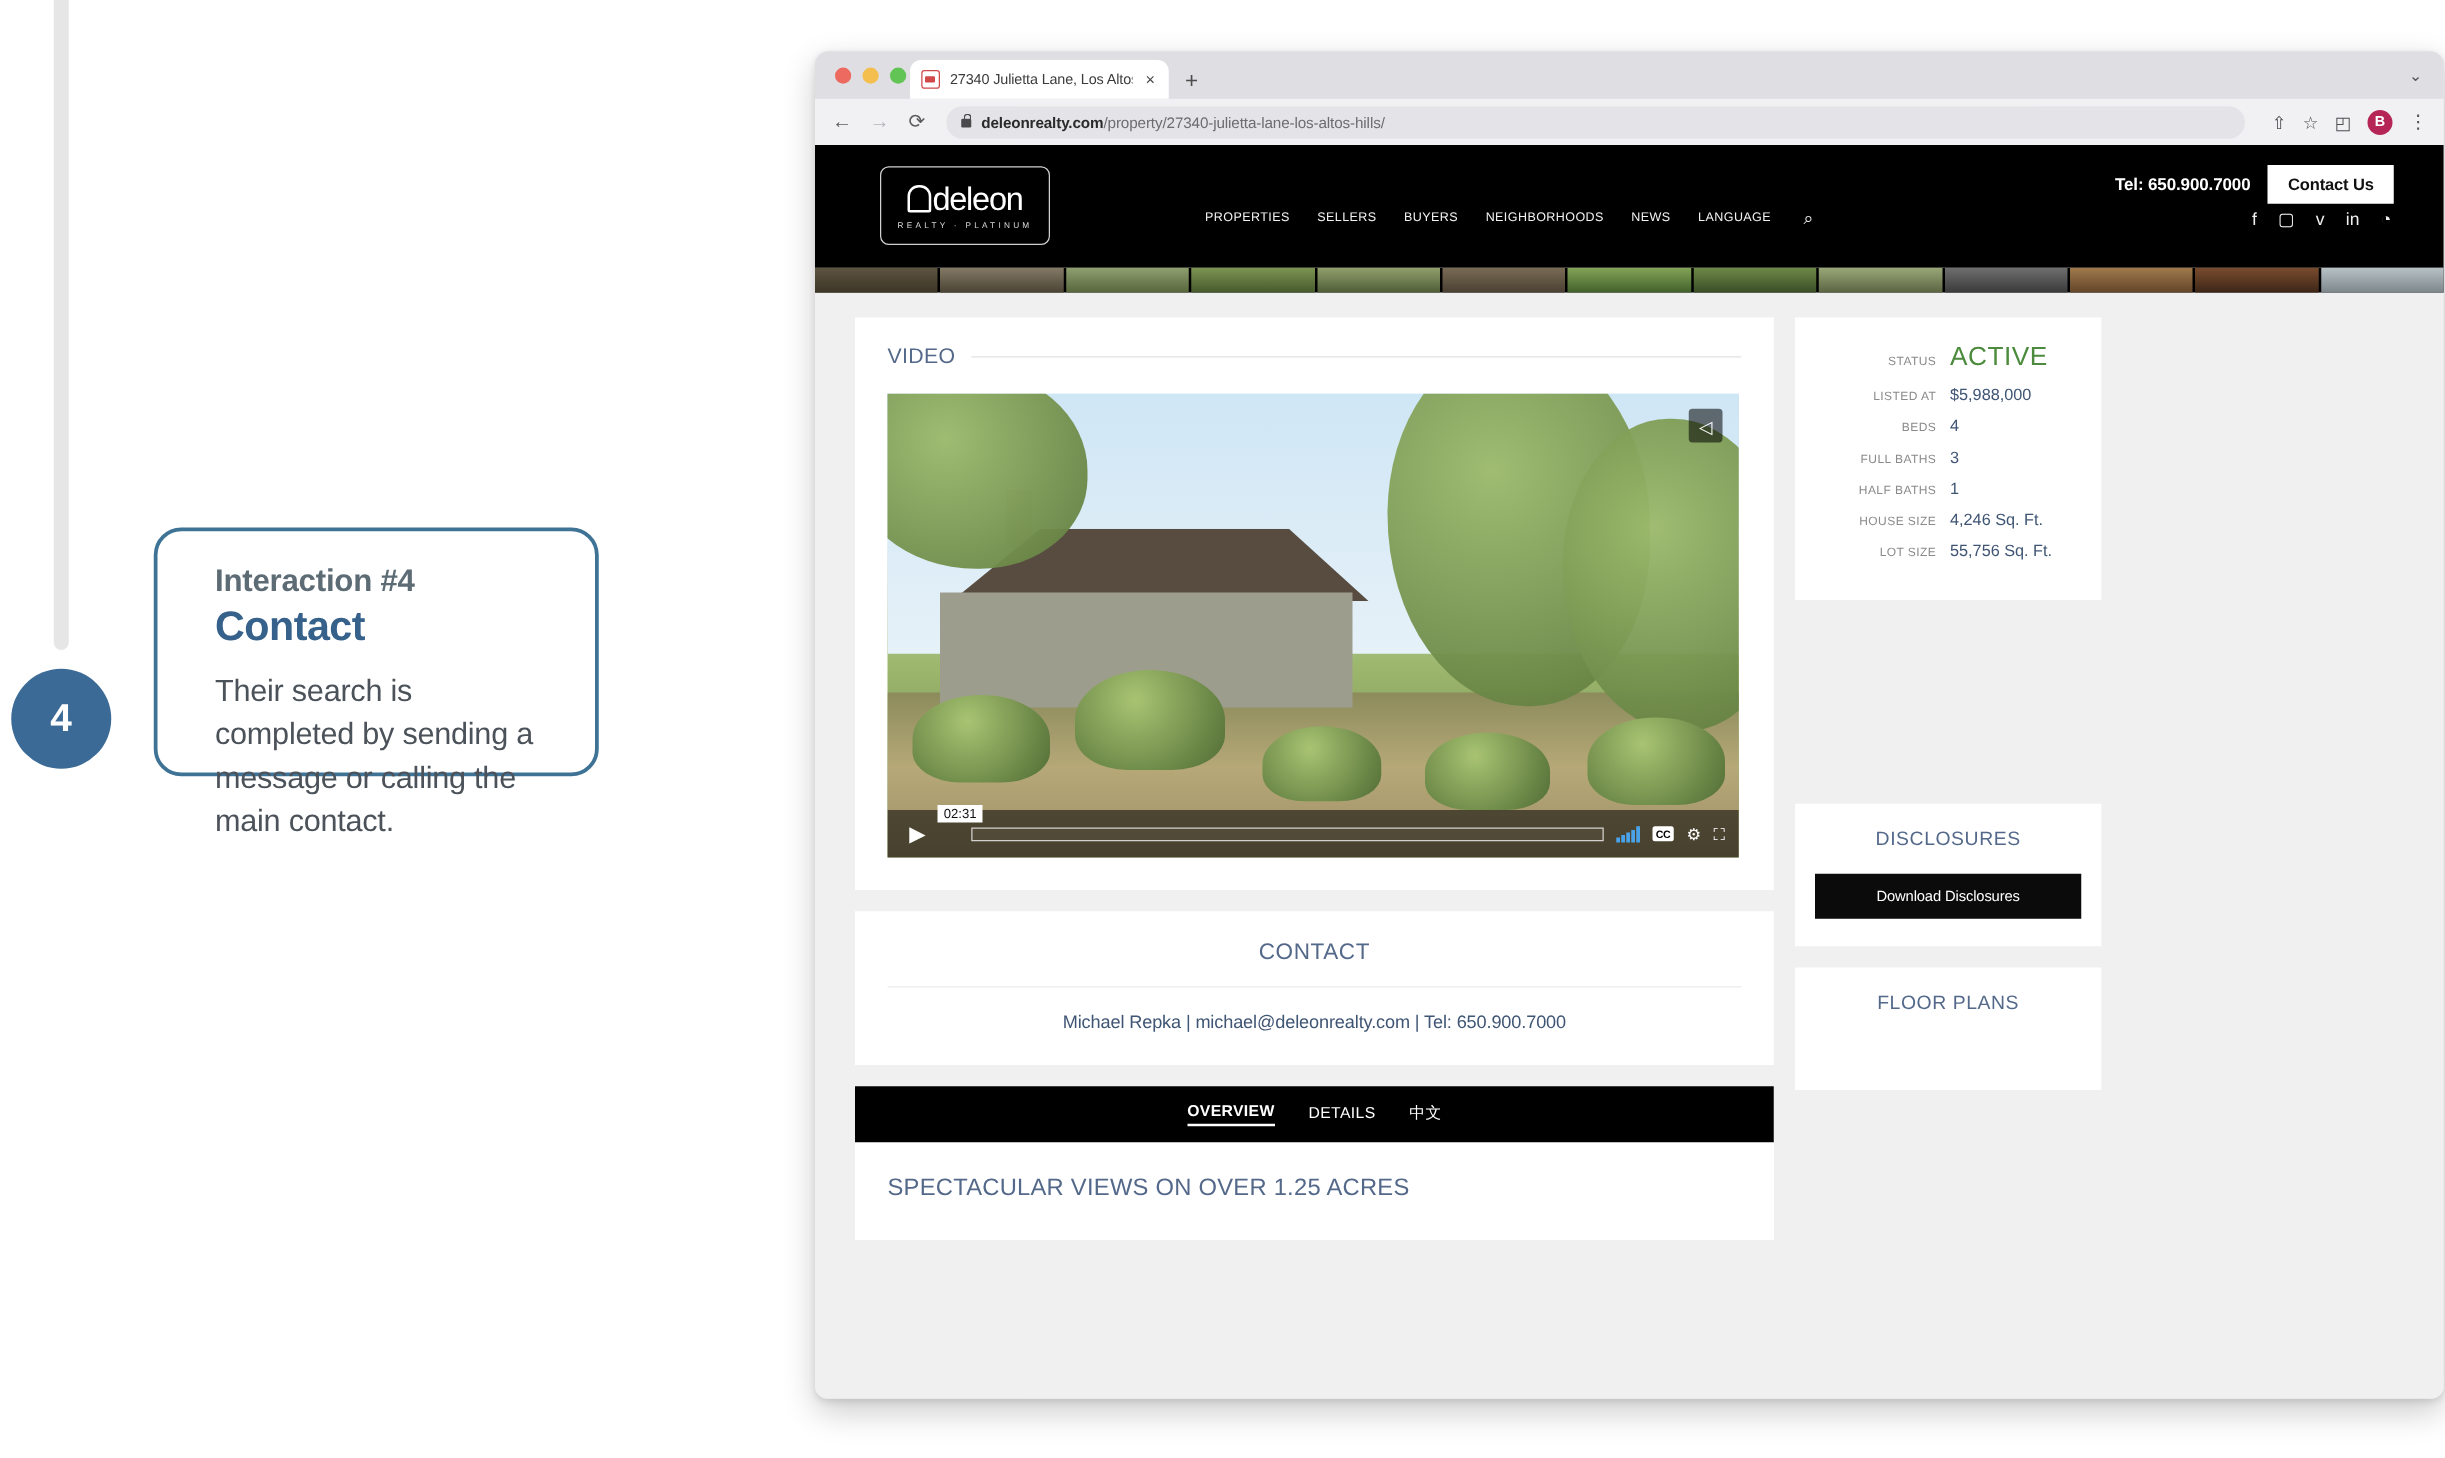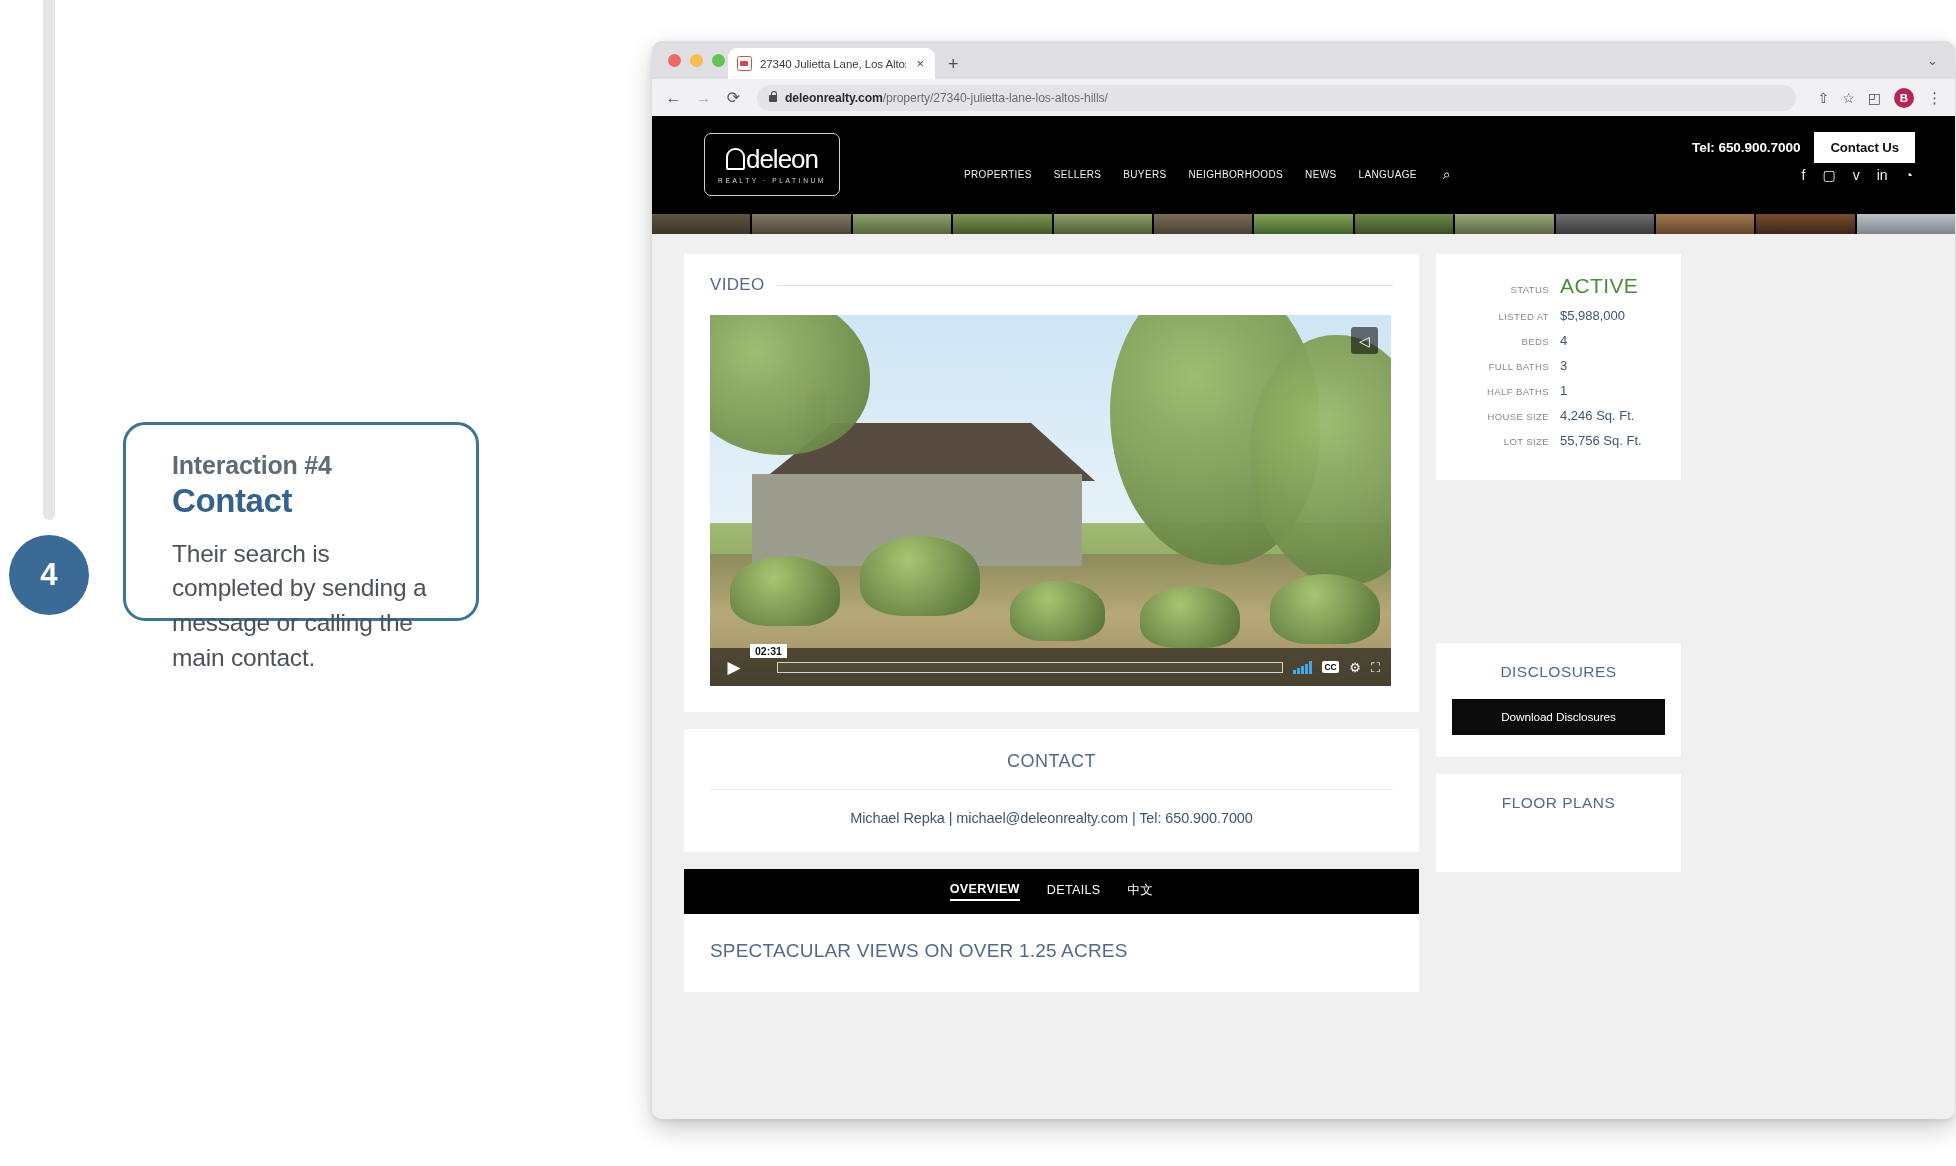--- a/index.html
+++ b/index.html
@@ -216,21 +216,21 @@
     color: #fff; font-size: 14px;
   }
   .vid-controls {
     position: absolute; left: 0; right: 0; bottom: 0; height: 38px;
     background: rgba(0,0,0,.55); display: flex; align-items: center;
     padding: 0 11px; gap: 10px;
   }
   .vid-play { color: #fff; font-size: 17px; line-height: 1; width: 26px; text-align: center; }
   .vid-time {
     position: absolute; left: 40px; top: -4px;
-    background: #fff; color: #111; font-size: 10.5px; font-weight: 700;
+    background: #fff; color: #111; font-size: 10.5px; font-weight: 400;
     padding: 1px 5px;
   }
   .vid-seek {
     flex: 1; height: 11px; border: 1px solid rgba(255,255,255,.75);
     background: rgba(255,255,255,.04); margin-left: 20px;
   }
   .vid-ctrl-ico { color: #fff; font-size: 13px; line-height: 1; }
   .vol-bars { display: flex; align-items: flex-end; gap: 1.6px; height: 13px; }
   .vol-bars i { display: block; width: 2.4px; background: #4aa3e8; }
   .cc-box {

